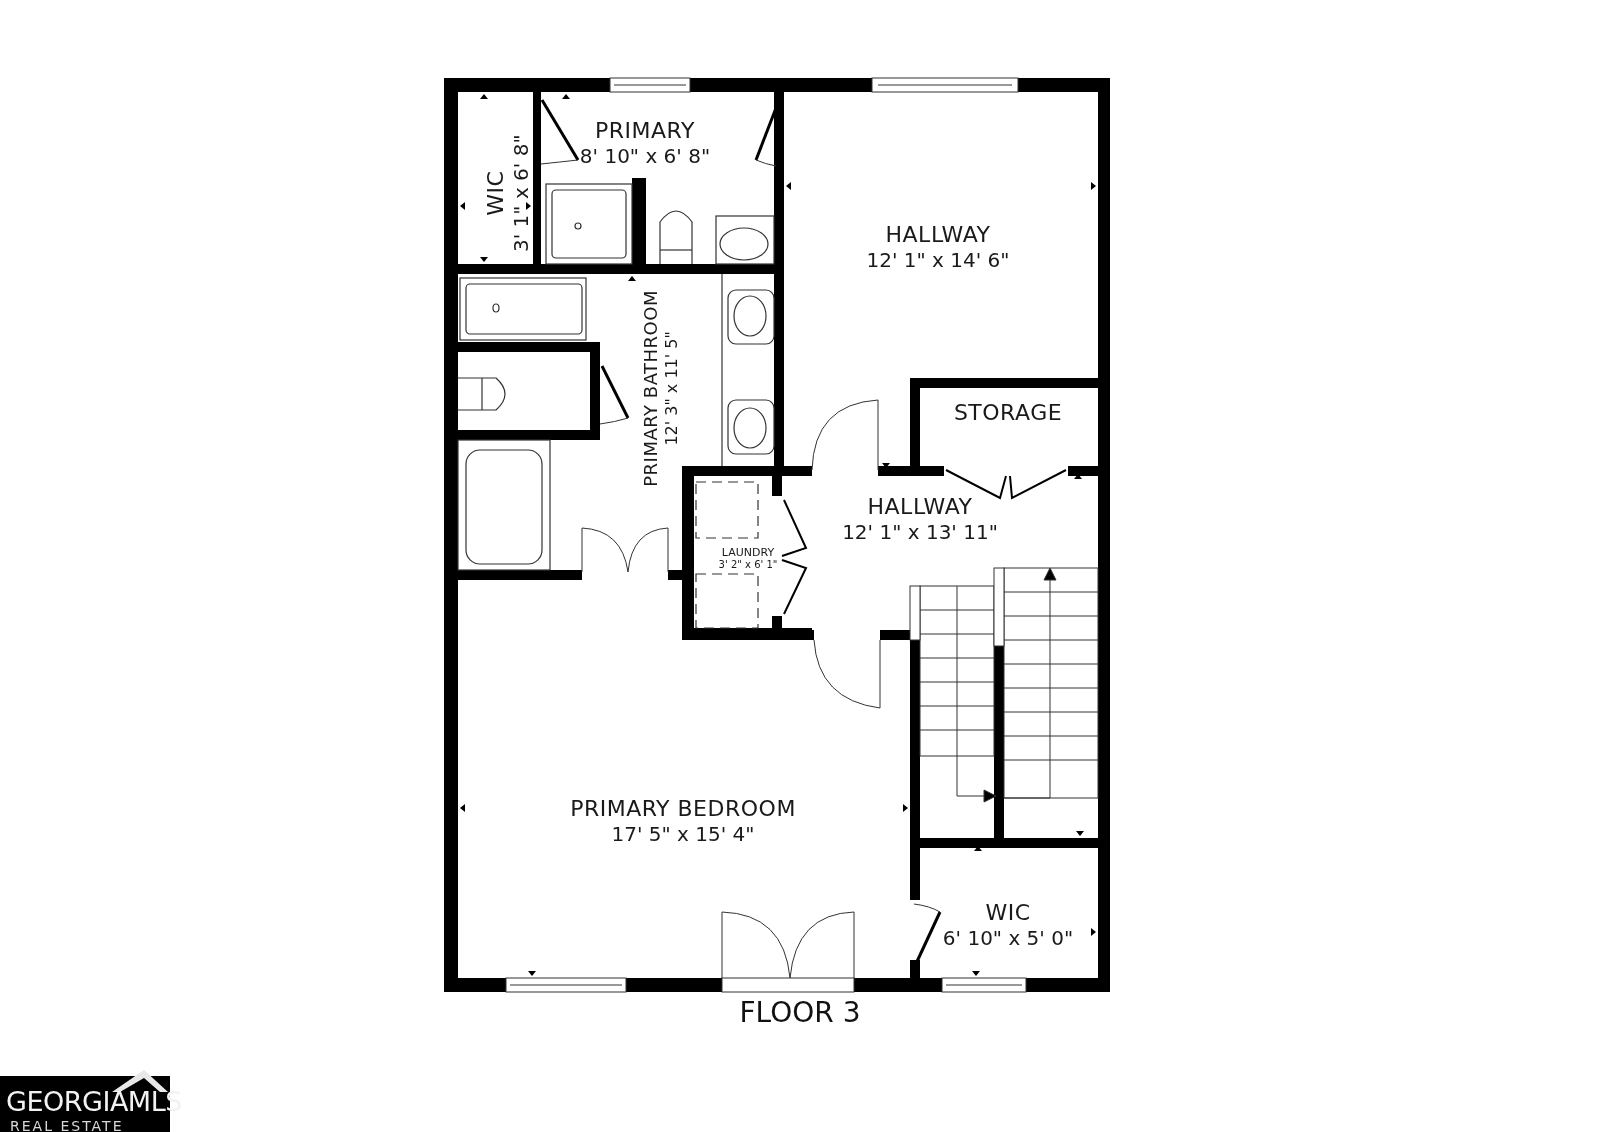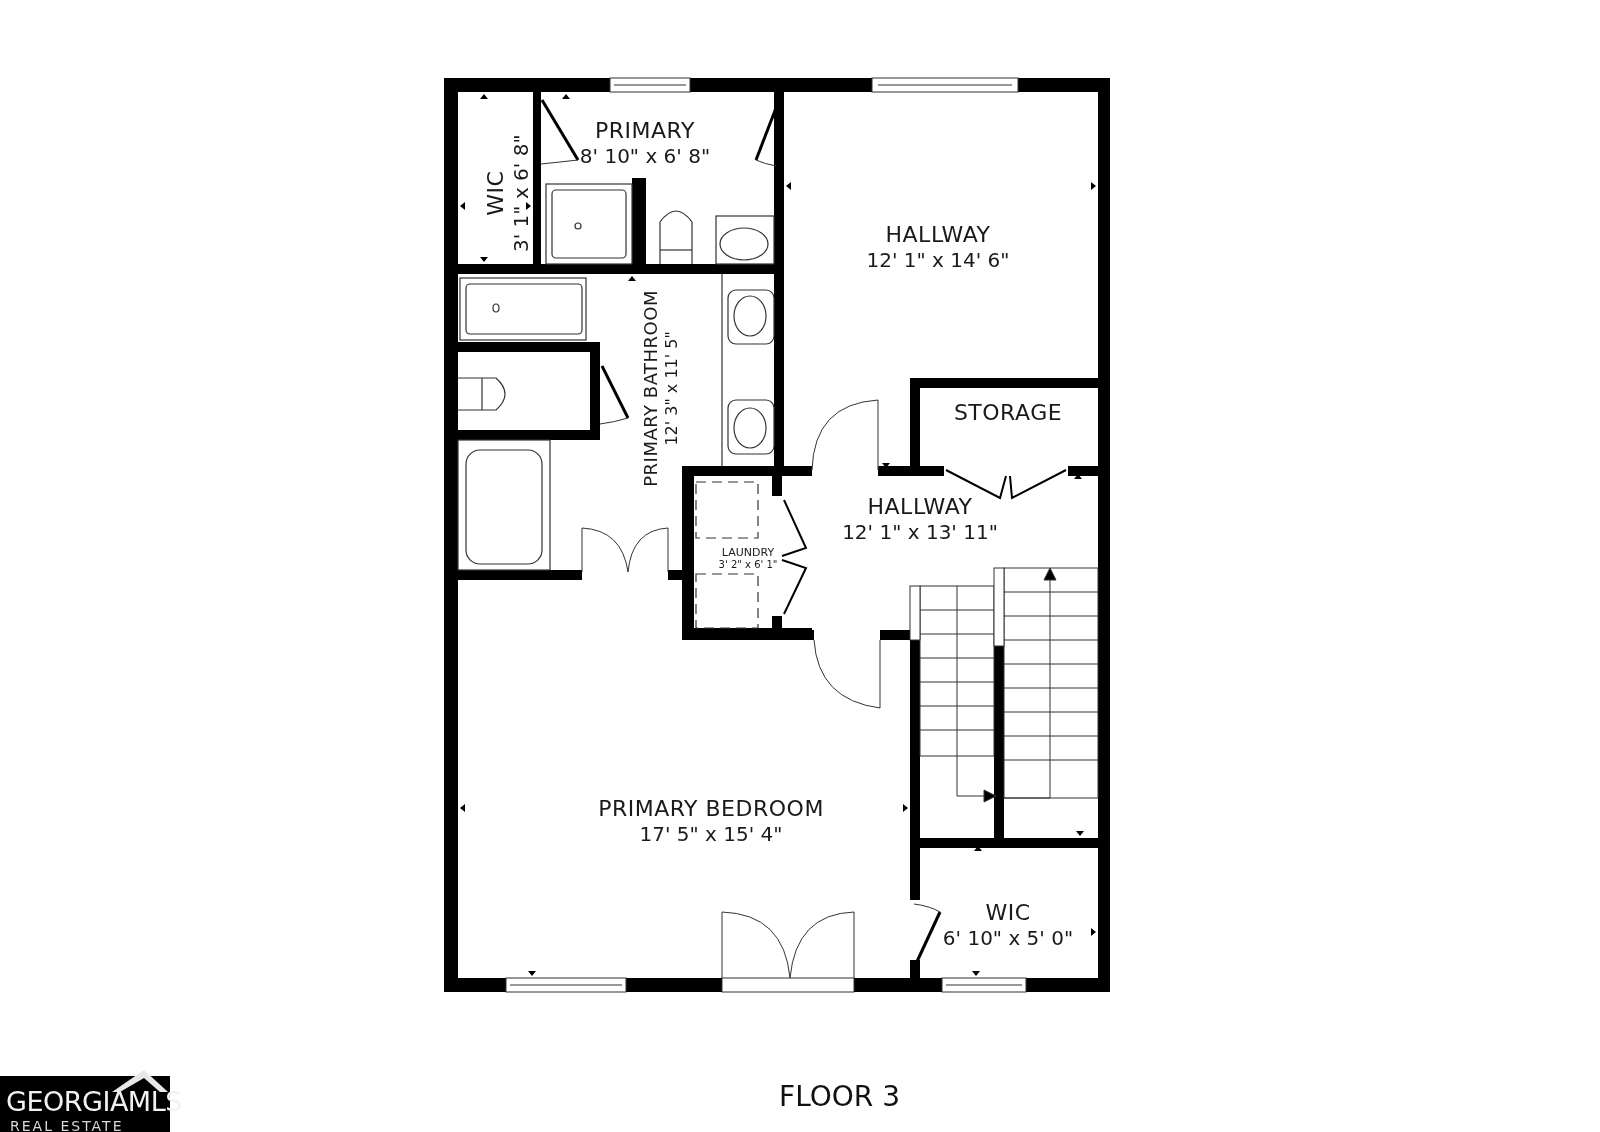--- a/index.html
+++ b/index.html
@@ -5,21 +5,21 @@
   html, body { margin: 0; padding: 0; background: #ffffff; }
   body { width: 1600px; height: 1132px; position: relative; overflow: hidden;
          font-family: "DejaVu Sans", sans-serif; }
   #plan { position: absolute; left: 0; top: 0; }
   .lbl { position: absolute; color: #1a1a1a; text-align: center; white-space: nowrap;
          font-family: "DejaVu Sans", sans-serif; line-height: 1.2; }
   .room-name { font-size: 22px; letter-spacing: 0.5px; }
   .room-dim { font-size: 20px; }
   .small-name { font-size: 11px; }
   .small-dim { font-size: 10px; }
-  .floor-title { position: absolute; left: 700px; top: 1080px; width: 200px; text-align: right;
+  .floor-title { position: absolute; left: 700px; top: 996px; width: 200px; text-align: center;
          font-size: 28px; color: #111; font-family: "DejaVu Sans", sans-serif; }
   .logo { position: absolute; left: 0; top: 1076px; width: 170px; height: 56px; background: #000000; }
   .logo-main { position: absolute; left: 6px; top: 10px; font-size: 27px; color: #f2f2f2;
          font-family: "DejaVu Sans", sans-serif; letter-spacing: -0.5px; }
   .logo-sub { position: absolute; left: 10px; top: 42px; font-size: 14px; color: #d8d8d8;
          letter-spacing: 2px; font-family: "DejaVu Sans", sans-serif; }
   .logo-roof { position: absolute; left: 110px; top: -8px; }
   .rot { transform: rotate(-90deg); transform-origin: center center; }
 </style>
 </head>
@@ -221,21 +221,21 @@
 <div class="lbl" style="left:820px;top:494px;width:200px;">
   <div class="room-name">HALLWAY</div>
   <div class="room-dim">12' 1" x 13' 11"</div>
 </div>
 
 <div class="lbl" style="left:694px;top:546px;width:76px;padding-left:16px;">
   <div class="small-name">LAUNDRY</div>
   <div class="small-dim">3' 2" x 6' 1"</div>
 </div>
 
-<div class="lbl" style="left:571px;top:796px;width:280px;text-align:center;">
+<div class="lbl" style="left:543px;top:796px;width:280px;text-align:center;">
   <div class="room-name">PRIMARY BEDROOM</div>
   <div class="room-dim">17' 5" x 15' 4"</div>
 </div>
 
 <div class="lbl" style="left:928px;top:900px;width:160px;">
   <div class="room-name">WIC</div>
   <div class="room-dim">6' 10" x 5' 0"</div>
 </div>
 
 <div class="floor-title">FLOOR 3</div>

